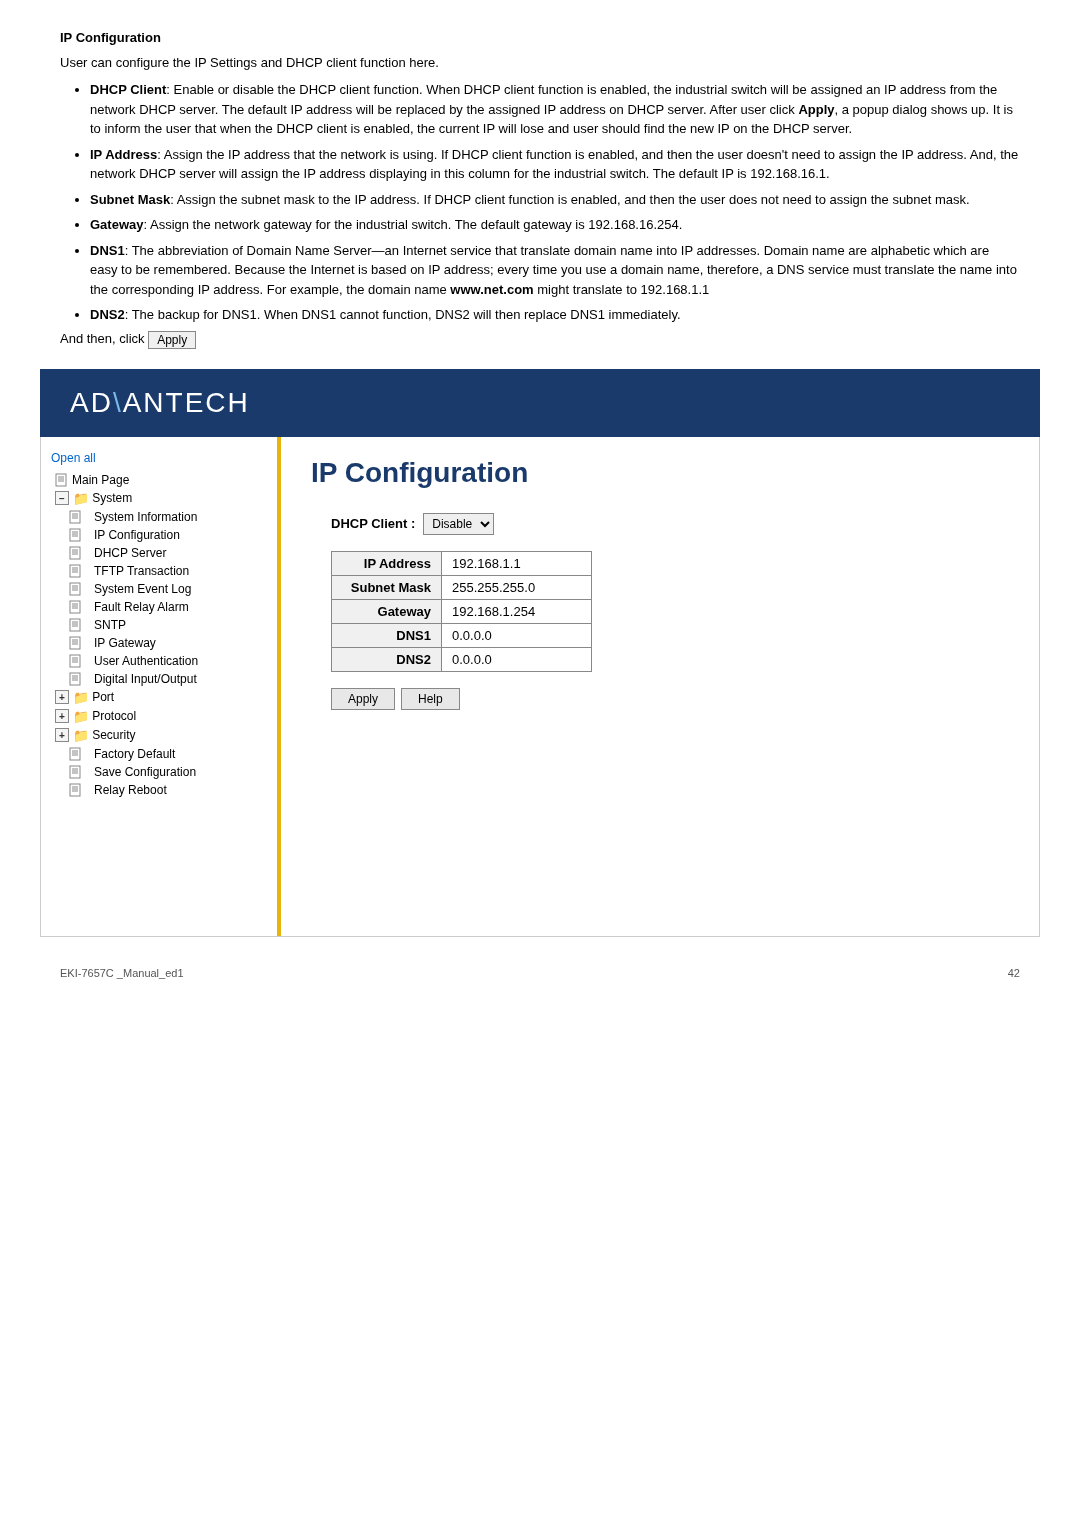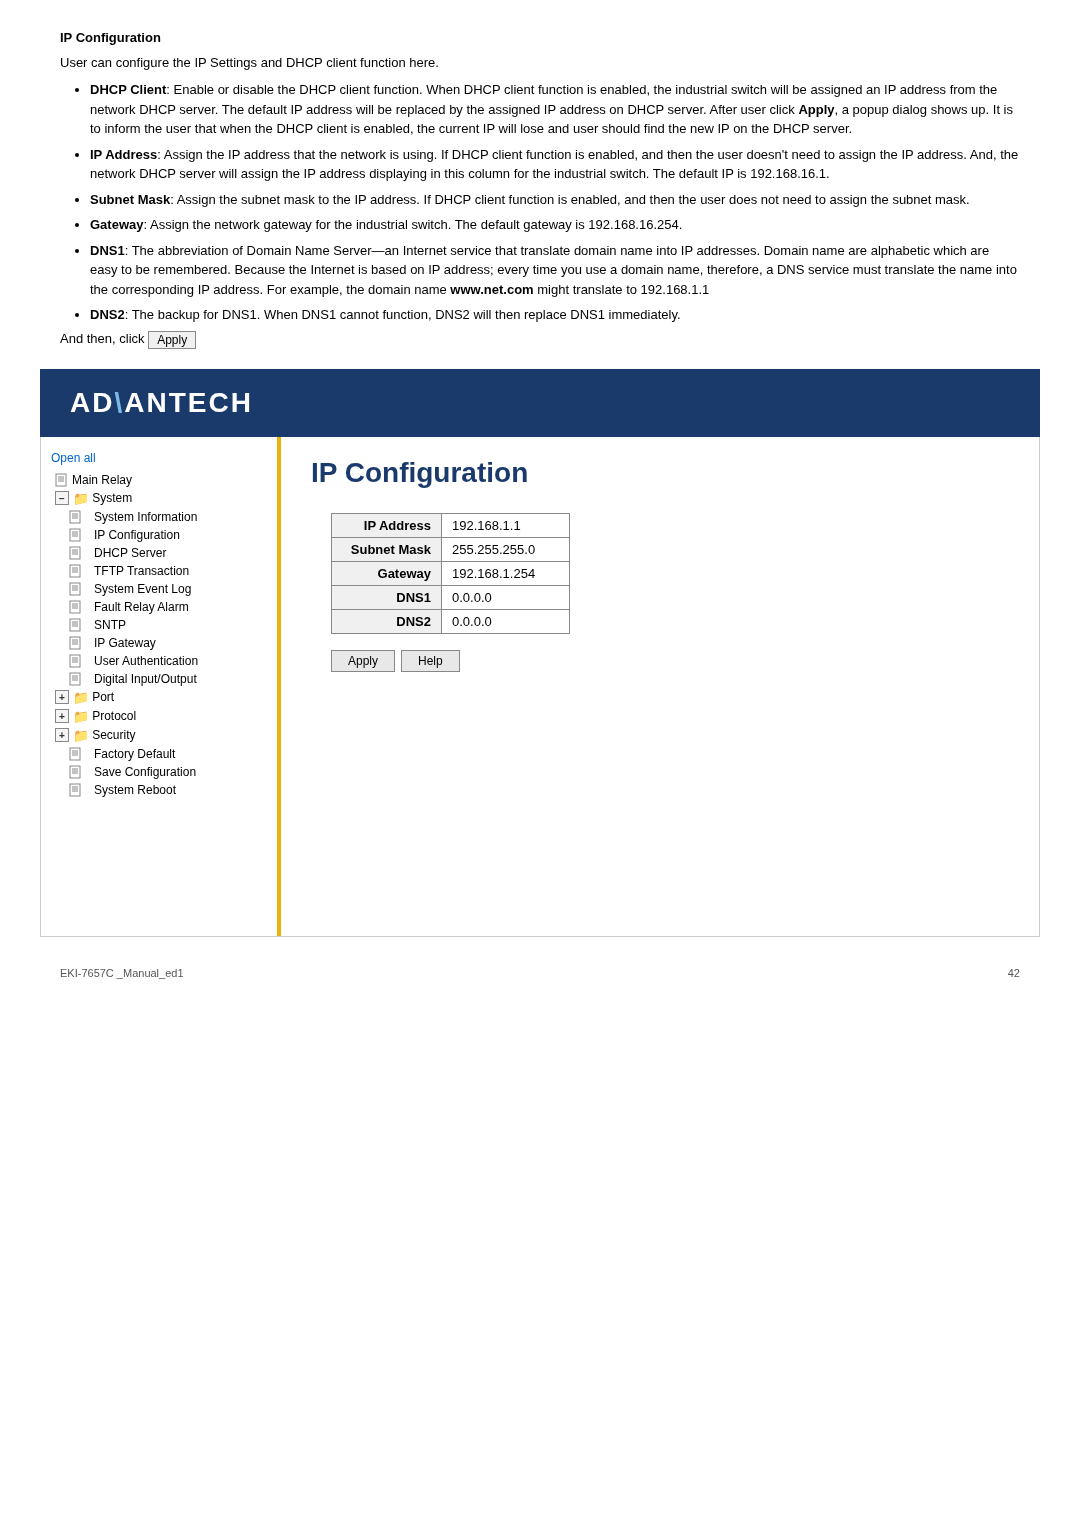--- a/index.html
+++ b/index.html
@@ -50,21 +50,21 @@
 
     
     .banner {
       background: #1a3a6b;
       padding: 18px 30px;
       margin: 0 40px;
     }
     .banner-logo {
       color: #fff;
       font-size: 28px;
-      font-weight: bold;
+      font-weight: normal;
       letter-spacing: 2px;
       font-family: Arial Black, Arial, sans-serif;
     }
 
     
     .main-content {
       display: flex;
       margin: 0 40px;
       border: 1px solid #ccc;
       border-top: none;
@@ -163,21 +163,21 @@
       padding: 4px 10px;
       font-size: 13px;
     }
     .ip-table td:first-child {
       font-weight: bold;
       background: #f0f0f0;
       text-align: right;
       width: 110px;
     }
     .ip-table td:last-child {
-      width: 128px;
+      width: 150px;
       background: #fff;
     }
     .ip-table input {
       border: none;
       font-size: 13px;
       width: 100%;
       background: transparent;
     }
 
     
@@ -269,21 +269,21 @@
 
     <div class="sidebar-item indent1">
       <span class="pg-icon">
         <svg width="14" height="14" viewBox="0 0 14 14">
             <rect x="1" y="1" width="10" height="12" fill="#fff" stroke="#888" stroke-width="1"></rect>
             <line x1="3" y1="4" x2="9" y2="4" stroke="#888" stroke-width="1"></line>
             <line x1="3" y1="6" x2="9" y2="6" stroke="#888" stroke-width="1"></line>
             <line x1="3" y1="8" x2="9" y2="8" stroke="#888" stroke-width="1"></line>
           </svg>
       </span>
-      <span class="label">Main Relay</span>
+      <span class="label">Main Page</span>
     </div>
 
     <div class="sidebar-item indent1">
       <span class="tree-icon">−</span>
       <span class="folder-icon">📁</span>
       <span class="label">System</span>
     </div>
 
     <div class="sidebar-item indent2">
       <span class="pg-icon">
@@ -440,29 +440,36 @@
 
     <div class="sidebar-item indent2">
       <span class="pg-icon">
         <svg width="14" height="14" viewBox="0 0 14 14">
             <rect x="1" y="1" width="10" height="12" fill="#fff" stroke="#888" stroke-width="1"></rect>
             <line x1="3" y1="4" x2="9" y2="4" stroke="#888" stroke-width="1"></line>
             <line x1="3" y1="6" x2="9" y2="6" stroke="#888" stroke-width="1"></line>
             <line x1="3" y1="8" x2="9" y2="8" stroke="#888" stroke-width="1"></line>
           </svg>
       </span>
-      <span class="label">System Reboot</span>
+      <span class="label">Relay Reboot</span>
     </div>
   </div>
 
   <div class="right-panel">
     <div class="page-title">IP Configuration</div>
 
     <div class="form-area">
 
+      <div class="dhcp-row">
+        <label>DHCP Client :</label>
+        <select class="dhcp-select">
+          <option>Disable</option>
+          <option>Enable</option>
+        </select>
+      </div>
 
       <table class="ip-table">
         <tbody>
             <tr>
           <td>IP Address</td>
           <td><input type="text" value="192.168.1.1" style=""></td>
         </tr>
         <tr>
           <td>Subnet Mask</td>
           <td><input type="text" value="255.255.255.0" style=""></td>

